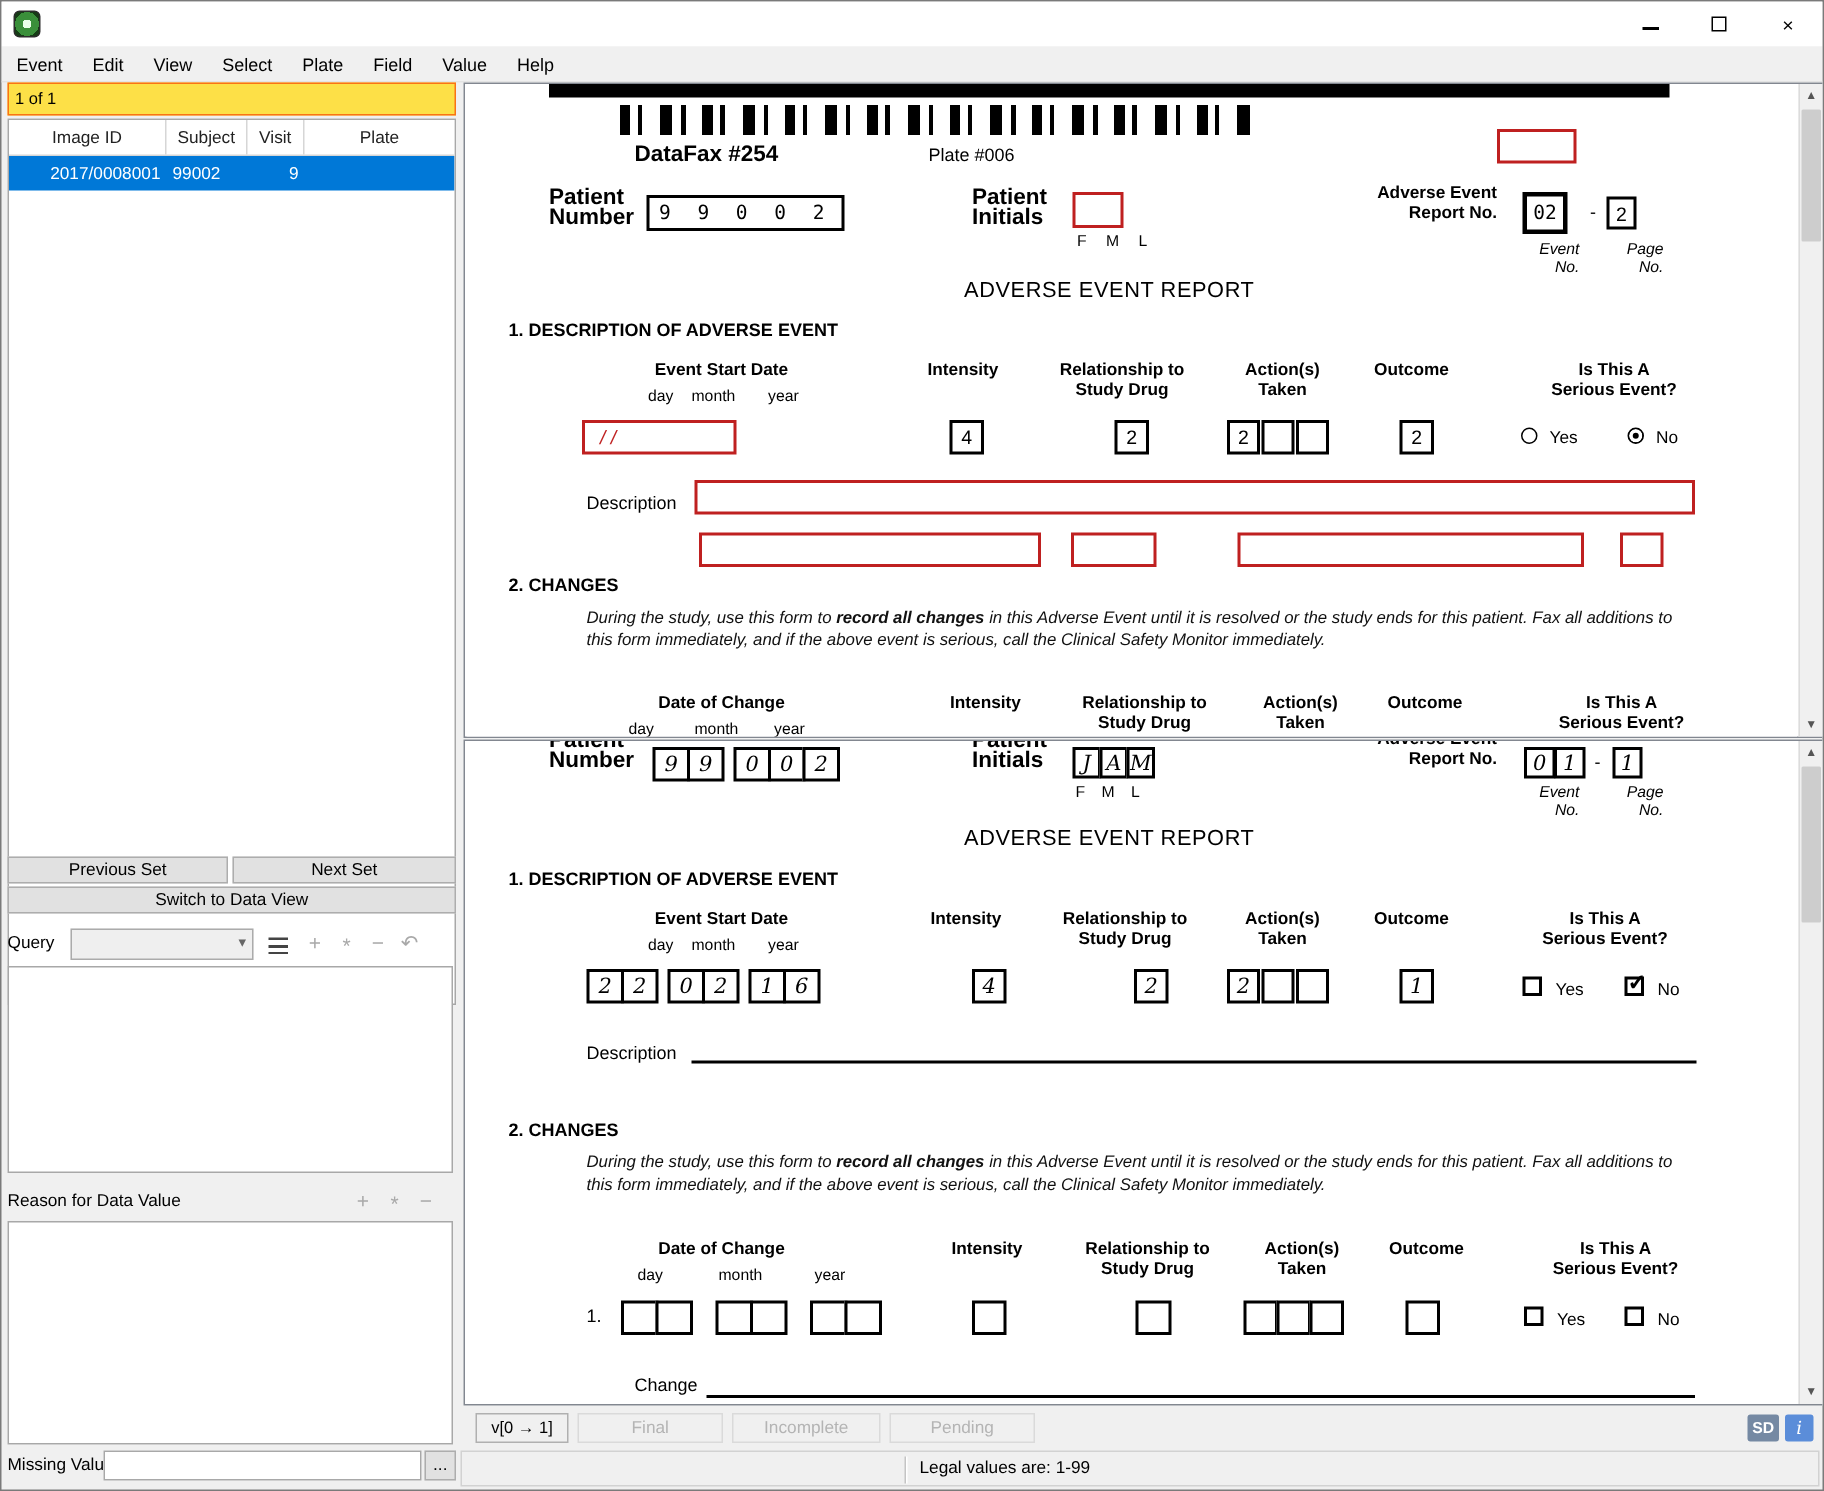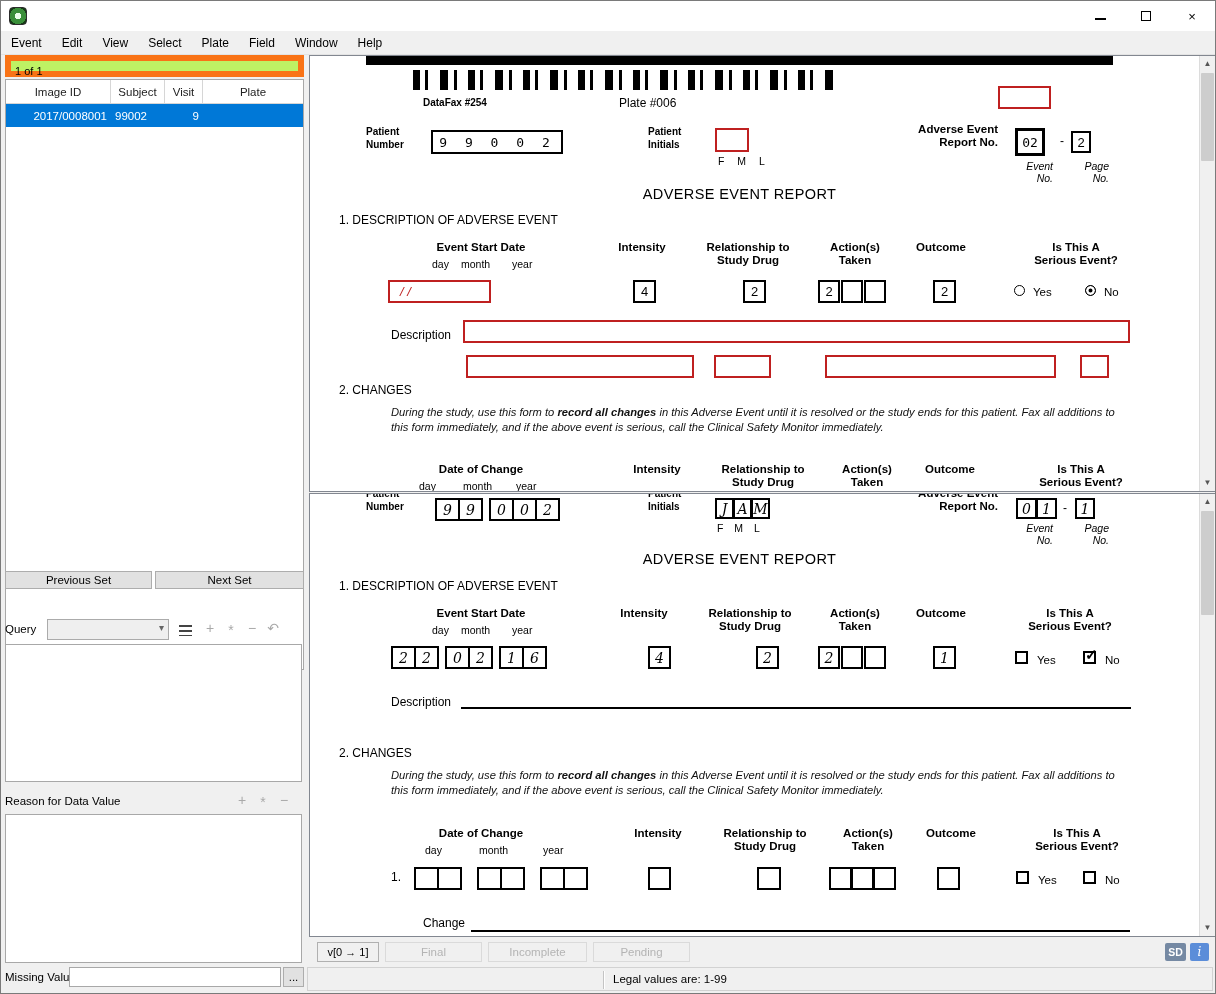--- a/index.html
+++ b/index.html
@@ -10,21 +10,21 @@
 .app-icon{width:18px;height:18px;margin-left:8px;border-radius:4px;background:radial-gradient(circle at 50% 50%,#eaffea 0 3px,#3a8f3a 3px 8px,#163c16 8px);border:1px solid #2c2c2c}
 .title-text{font-size:12px;margin-left:8px;white-space:nowrap}
 .win-controls{margin-left:auto;display:flex;height:100%}
 .win-btn{width:46px;height:100%;display:flex;align-items:center;justify-content:center;font-size:13px}
 .min-glyph{display:block;width:11px;height:2px;background:#000;margin-top:6px}
 .max-glyph{display:block;width:10px;height:10px;border:1.3px solid #000}
 .menubar{position:absolute;left:0;top:30px;width:100%;height:24px;background:#f0f0f0;display:flex;align-items:center;border-bottom:1px solid #e3e3e3}
 .menu-item{padding:0 10px;font-size:12px;height:100%;display:flex;align-items:center}
 
 .sidebar{position:absolute;left:4px;top:54px;width:299px;height:936px}
-.count-box{position:absolute;left:0;top:0;width:299px;height:22px;border:6px solid #f97316;background:#bef264;font-size:11px;line-height:20px;padding-left:4px}
+.count-box{position:absolute;left:0;top:0;width:299px;height:22px;border:1px solid #f97316;background:#fde047;font-size:11px;line-height:20px;padding-left:4px}
 .img-table{position:absolute;left:0;top:24px;width:299px;height:591px;border:1px solid #a8a8a8;background:#fff;font-size:11.5px;overflow:hidden}
 .tbl-header{display:flex;height:24px;border-bottom:1px solid #d6d6d6;background:#fff}
 .th{display:flex;align-items:center;justify-content:center;border-right:1px solid #d6d6d6;color:#222}
 .th.last{border-right:none;flex:1}
 .tbl-row{display:flex;height:23px;background:#0078d7;color:#fff}
 .td{display:flex;align-items:center;padding:0 4px;overflow:hidden}
 .btn{position:absolute;background:#e1e1e1;border:1px solid #adadad;font-size:11.5px;display:flex;align-items:center;justify-content:center;color:#000}
 .side-label{position:absolute;font-size:11.5px}
 .combo{position:absolute;background:#efefef;border:1px solid #ababab}
 .combo-arrow{position:absolute;right:4px;top:2px;font-size:10px;color:#666}
@@ -34,28 +34,28 @@
 .textarea{position:absolute;background:#fff;border:1px solid #a8a8a8}
 .mv-input{position:absolute;background:#fff;border:1px solid #a8a8a8;font:11.5px "Liberation Sans",sans-serif;padding:0 3px}
 
 .img-panel{position:absolute;left:308px;width:907px;background:#fff;border:1px solid #828790}
 .form-canvas{position:absolute;left:1px;top:0;right:17px;bottom:0;overflow:hidden;background:#fff;font-family:"Liberation Sans",sans-serif}
 .vscroll{position:absolute;right:0;top:0;width:16px;bottom:0;background:#f0f0f0;border-left:1px solid #dcdcdc}
 .vs-arrow{position:absolute;left:0;width:100%;height:16px;color:#555;font-size:8px;text-align:center;line-height:16px}
 .vs-thumb{position:absolute;left:1px;width:13px;background:#cdcdcd;border-radius:1px}
 
 .fa{position:absolute}
-.lb{font-weight:bold;font-size:10px;line-height:13px}
+.lb{font-weight:bold;font-size:15px;line-height:13px}
 .lbr{font-weight:bold;font-size:11.5px;line-height:13px;text-align:right}
 .lbc{font-weight:bold;font-size:11.5px;line-height:13px;text-align:center}
 .it{font-size:10.5px;line-height:12px}
 .itc{font-style:italic;font-size:10.5px;line-height:12px;text-align:right}
 .rg{font-size:12px}
 .ftitle{font-weight:normal;font-size:14.5px;text-align:center;letter-spacing:.4px}
-.sec{font-weight:normal;font-size:12px}
+.sec{font-weight:bold;font-size:12px}
 .kbox{border:2px solid #000;display:flex;align-items:center;justify-content:center;font-size:13px;background:#fff}
 .selbox{border:3px solid #000;display:flex;align-items:center;justify-content:center;font-size:13px;font-family:"DejaVu Sans Mono",monospace}
 .rbox{border:2px solid #bf2020;background:#fff}
 .mono{font-family:"DejaVu Sans Mono",monospace}
 .redtxt{color:#bf2020;font-style:italic;font-size:13px}
 .sval{font-style:italic;font-family:"DejaVu Serif",serif;font-size:14px}
 .inst{font-style:italic;font-size:11.2px;line-height:14.6px;color:#111}
 .radio{position:absolute;width:11px;height:11px;border:1.5px solid #000;border-radius:50%;background:#fff}
 .radio.on{background:#000;box-shadow:inset 0 0 0 2.5px #fff}
 .cb{position:absolute;width:13px;height:13px;border:2px solid #000;background:#fff}
@@ -91,21 +91,21 @@
   </div>
 </div>
 
 <div class="menubar">
   <span class="menu-item">Event</span>
   <span class="menu-item">Edit</span>
   <span class="menu-item">View</span>
   <span class="menu-item">Select</span>
   <span class="menu-item">Plate</span>
   <span class="menu-item">Field</span>
-  <span class="menu-item">Window</span>
+  <span class="menu-item">Value</span>
   <span class="menu-item">Help</span>
 </div>
 
 <div class="sidebar">
   <div class="count-box">1 of 1</div>
   <div class="img-table">
     <div class="tbl-header">
       <div class="th" style="width:105px">Image ID</div>
       <div class="th" style="width:54px">Subject</div>
       <div class="th" style="width:38px">Visit</div>
@@ -113,20 +113,21 @@
     </div>
     <div class="tbl-row">
       <div class="td" style="width:105px;justify-content:flex-end">2017/0008001</div>
       <div class="td" style="width:54px">99002</div>
       <div class="td" style="width:38px;justify-content:flex-end">9</div>
       <div class="td" style="flex:1"></div>
     </div>
   </div>
   <div class="btn" style="left:0;top:516px;width:147px;height:18px">Previous Set</div>
   <div class="btn" style="left:150px;top:516px;width:149px;height:18px">Next Set</div>
+  <div class="btn" style="left:0;top:536px;width:299px;height:18px">Switch to Data View</div>
 
   <span class="side-label" style="left:0;top:568px">Query</span>
   <div class="combo" style="left:42px;top:564px;width:122px;height:21px">
     <span class="combo-arrow">▾</span>
   </div>
   <div class="tool-icon" style="left:169px;top:566px">
       <span class="lines"></span>
     </div>
   <span class="tool-glyph" style="left:196px;top:565px">+</span>
   <span class="tool-glyph" style="left:217px;top:567px">*</span>

